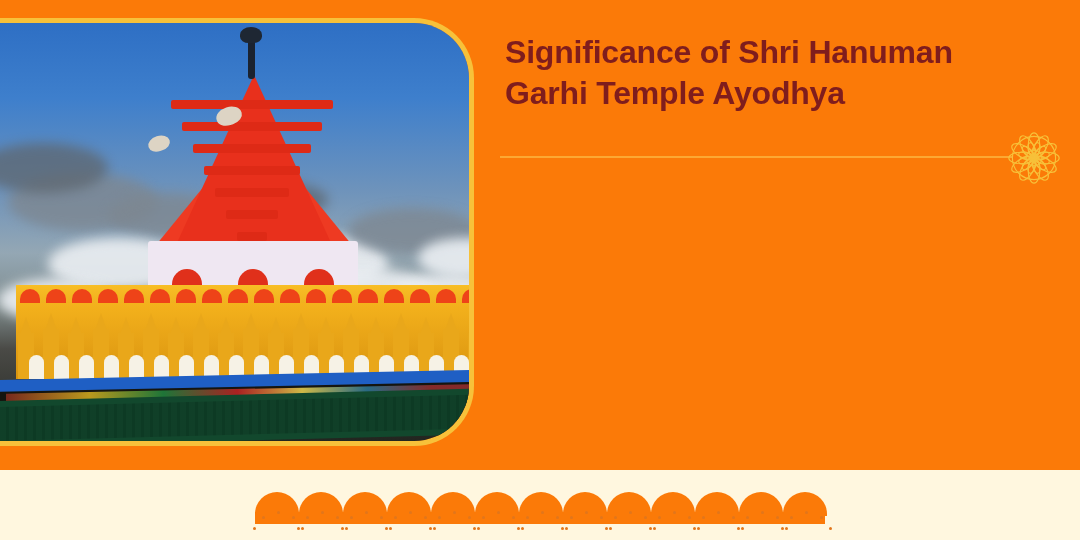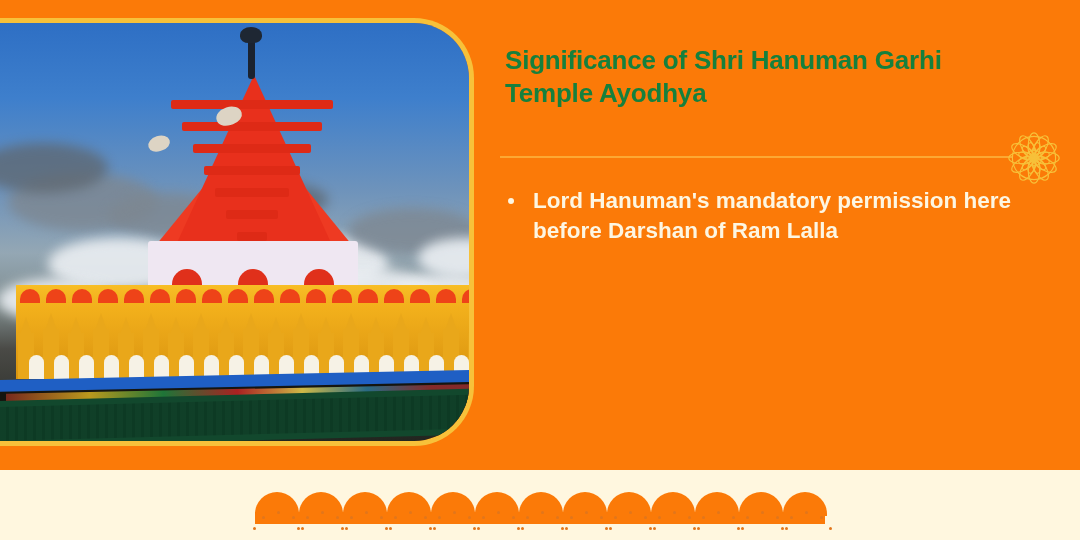--- a/index.html
+++ b/index.html
@@ -81,23 +81,23 @@
   .rail-bars{position:absolute;left:0;bottom:6px;right:0;height:34px;
     background:repeating-linear-gradient(90deg,#0d3a24 0 3px,rgba(0,0,0,.12) 3px 9px);transform:skewY(-1.5deg);}
   .ground{position:absolute;left:0;bottom:0;width:140px;height:40px;background:#15150f;}
   .pinkbldg{position:absolute;right:0;bottom:48px;width:96px;height:66px;background:#E8A89A;}
   .pinkbldg2{position:absolute;right:52px;bottom:108px;width:110px;height:26px;background:#E7DFD2;}
   .darkred{position:absolute;right:0;bottom:96px;width:40px;height:32px;background:#8E3A2A;}
 
   
   .content{position:absolute;left:500px;top:0;width:560px;height:470px;}
   .title{
-    position:absolute;left:5px;top:44px;width:530px;
-    font-size:26px;font-weight:700;line-height:1.28;
-    color:#15803d;letter-spacing:-.2px;
+    position:absolute;left:5px;top:32px;width:530px;
+    font-size:32px;font-weight:700;line-height:1.28;
+    color:#7f1d1d;letter-spacing:-.2px;
   }
   .divider{
     position:absolute;left:0px;top:156px;width:512px;height:2px;
     background:#FBB03B;opacity:.85;
   }
   .mandala{position:absolute;left:498px;top:122px;width:72px;height:72px;}
   .bullets{position:absolute;left:0px;top:186px;width:545px;list-style:none;margin:0;padding:0;}
   .bullets li{
     position:relative;padding-left:33px;margin-bottom:10px;
     font-size:22.5px;line-height:1.33;font-weight:600;color:#FDF6E2;
@@ -272,21 +272,20 @@
             <ellipse cx="50" cy="39" rx="5" ry="11" transform="rotate(285 50 50)"></ellipse>
             <ellipse cx="50" cy="32" rx="8" ry="17" transform="rotate(300 50 50)"></ellipse>
             <ellipse cx="50" cy="39" rx="5" ry="11" transform="rotate(315 50 50)"></ellipse>
             <ellipse cx="50" cy="32" rx="8" ry="17" transform="rotate(330 50 50)"></ellipse>
             <ellipse cx="50" cy="39" rx="5" ry="11" transform="rotate(345 50 50)"></ellipse>
           </g>
       </g>
     </svg>
 
     <ul class="bullets" id="bullet-list">
-        <li>Lord Hanuman's mandatory permission here before Darshan of Ram Lalla</li>
       </ul>
   </div>
 
   <div class="band" id="scallop-band">
     <div class="band-bar"></div>
   <div class="arch" style="left: 0px;"></div>
       <div class="dot" style="left: -2.17419px; bottom: 9.57124px;"></div>
       <div class="dot" style="left: 7.38583px; bottom: 21.5041px;"></div>
       <div class="dot" style="left: 22px; bottom: 26px;"></div>
       <div class="dot" style="left: 36.6142px; bottom: 21.5041px;"></div>

